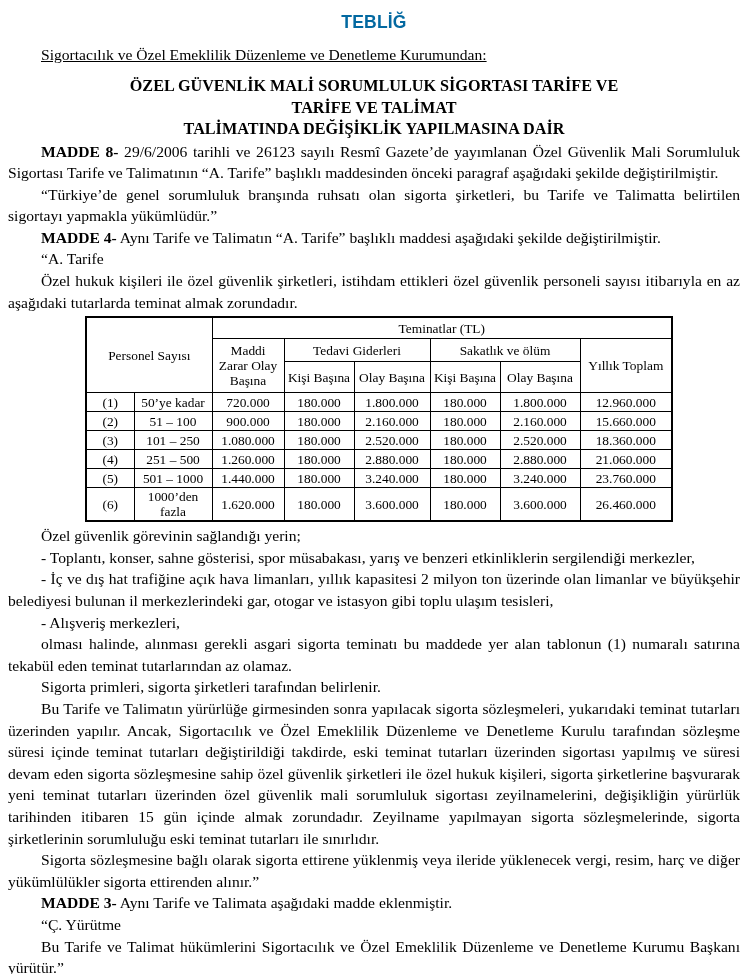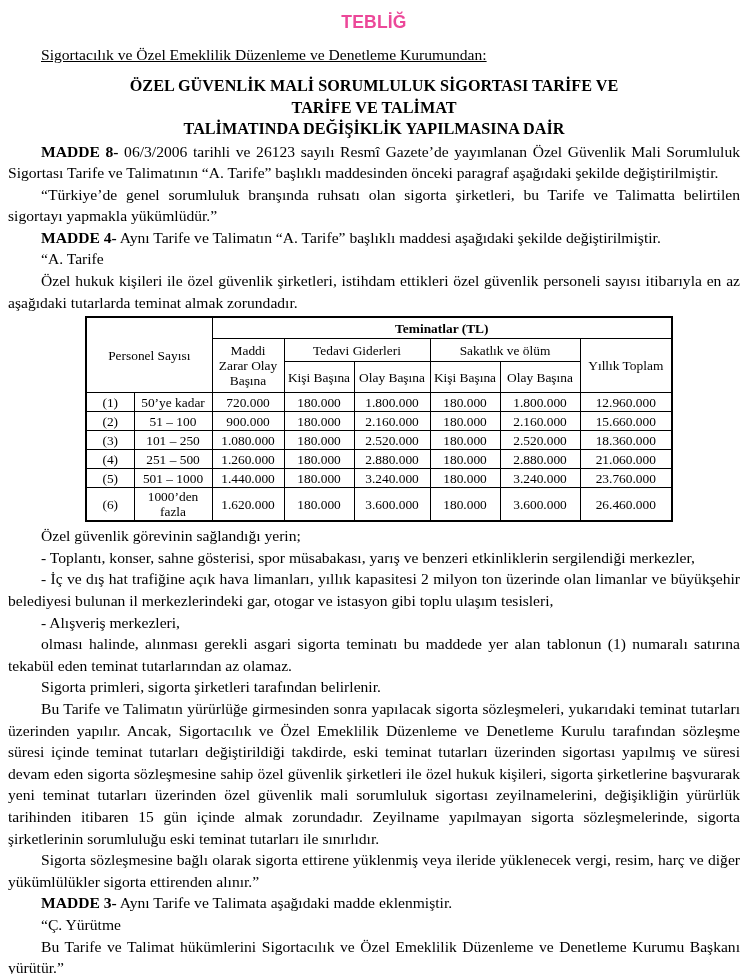--- a/index.html
+++ b/index.html
@@ -5,21 +5,21 @@
   html,body{margin:0;padding:0;background:#ffffff;}
   body{
     width:750px;height:974px;overflow:hidden;
     font-family:"Liberation Serif","DejaVu Serif",serif;
     color:#000;
   }
   .page{padding:6px 10px 0 8px;}
   .kicker{
     text-align:center;
     font-family:"Liberation Sans","DejaVu Sans",sans-serif;
-    font-weight:700;font-size:17.5px;color:#ec4899;
+    font-weight:700;font-size:17.5px;color:#0369a1;
     margin:6px 0 13px 0;letter-spacing:.2px;
   }
   .issuer{font-size:15.6px;margin:0 0 1px 0;text-indent:33px;}
   .issuer span{text-decoration:underline;}
   .doc-title{text-align:center;font-weight:700;font-size:16.2px;line-height:21.5px;margin-top:12px;}
   .doc-title div{white-space:nowrap;}
   .body-text p{
     margin:0;font-size:15.6px;line-height:21.6px;
     text-align:justify;text-indent:33px;
   }
@@ -27,21 +27,21 @@
   table.teminat{
     border-collapse:collapse;table-layout:fixed;
     width:586px;margin:3px 0 3px 77px;
     font-size:13.4px;line-height:1.12;
     border:2px solid #000;
   }
   .teminat td{
     border:1px solid #000;text-align:center;vertical-align:middle;
     padding:1px 2px;overflow:hidden;
   }
-  .teminat .hdr-top{font-weight:700;}
+  .teminat .hdr-top{font-weight:400;}
   .teminat tr.tr-top td{height:18px;}
   .teminat tr.tr-mid td{height:20px;}
   .teminat tr.tr-sub td{height:28px;}
   .teminat tr.tr-body td{height:16px;}
 </style>
 </head>
 <body>
 
 <div class="page">
 
@@ -49,21 +49,21 @@
 
   <p class="issuer"><span>Sigortacılık ve Özel Emeklilik Düzenleme ve Denetleme Kurumundan:</span></p>
 
   <div class="doc-title">
     <div>ÖZEL GÜVENLİK MALİ SORUMLULUK SİGORTASI TARİFE VE</div>
     <div>TARİFE VE TALİMAT</div>
     <div>TALİMATINDA DEĞİŞİKLİK YAPILMASINA DAİR</div>
   </div>
 
   <div class="body-text">
-    <p><span class="madde">MADDE 8-</span><span> 06/3/2006 tarihli ve 26123 sayılı Resmî Gazete’de yayımlanan Özel Güvenlik Mali Sorumluluk Sigortası Tarife ve Talimatının “A. Tarife” başlıklı maddesinden önceki paragraf aşağıdaki şekilde değiştirilmiştir.</span></p>
+    <p><span class="madde">MADDE 8-</span><span> 29/6/2006 tarihli ve 26123 sayılı Resmî Gazete’de yayımlanan Özel Güvenlik Mali Sorumluluk Sigortası Tarife ve Talimatının “A. Tarife” başlıklı maddesinden önceki paragraf aşağıdaki şekilde değiştirilmiştir.</span></p>
     <p><span>“Türkiye’de genel sorumluluk branşında ruhsatı olan sigorta şirketleri, bu Tarife ve Talimatta belirtilen sigortayı yapmakla yükümlüdür.”</span></p>
     <p><span class="madde">MADDE 4-</span><span> Aynı Tarife ve Talimatın “A. Tarife” başlıklı maddesi aşağıdaki şekilde değiştirilmiştir.</span></p>
     <p><span>“A. Tarife</span></p>
     <p><span>Özel hukuk kişileri ile özel güvenlik şirketleri, istihdam ettikleri özel güvenlik personeli sayısı itibarıyla en az aşağıdaki tutarlarda teminat almak zorundadır.</span></p>
 
     <table class="teminat">
       <colgroup>
         <col style="width:48px">
           <col style="width:78px">
           <col style="width:72px">

